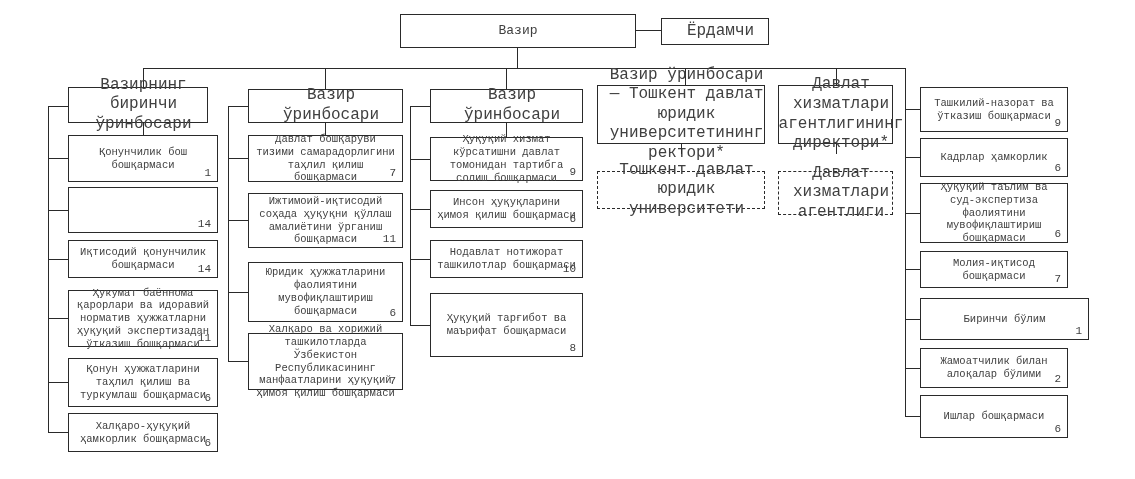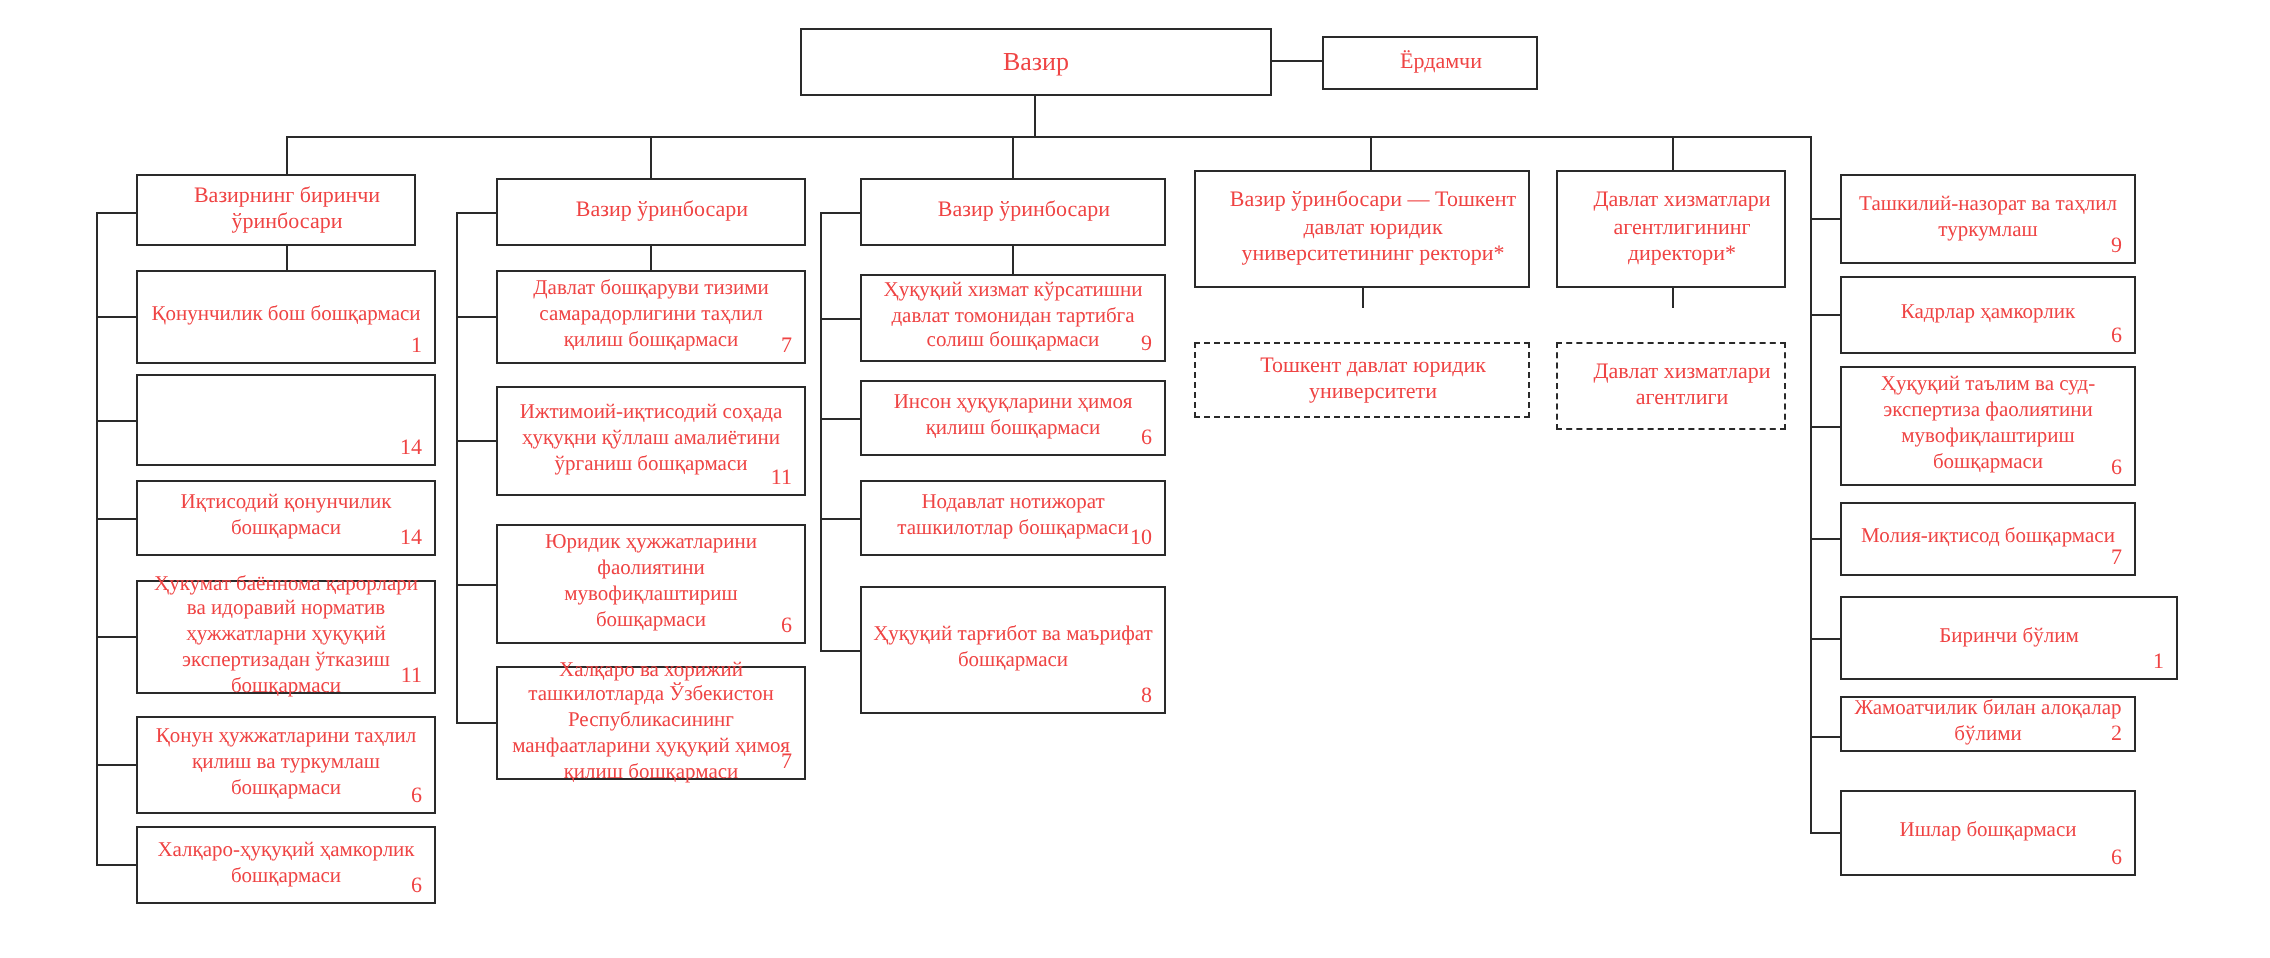--- a/index.html
+++ b/index.html
@@ -1,32 +1,32 @@
 <!DOCTYPE html>
 <html><head>
 <meta charset="utf-8">
 <style>
   html,body { margin:0; padding:0; background:#ffffff; }
   .canvas {
     position:relative; width:1135px; height:479px; background:#ffffff;
-    font-family:Liberation Serif, serif; color:#ef4444;
+    font-family:Liberation Mono, monospace; color:#404040;
     overflow:hidden;
   }
   .box {
     position:absolute; box-sizing:border-box;
     border:1px solid #2a2a2a; background:#ffffff;
     display:flex; align-items:center; justify-content:center;
     text-align:center; padding:2px 5px;
     font-size:10.5px; line-height:1.22;
   }
   .box.dashed { border-style:dashed;margin-top:17px; }
   .box .t { display:block; }
   .box .num { position:absolute; right:6px; bottom:1px; font-size:11px; }
   .lg  { font-size:13px; }
-  .md  { font-size:11px;padding-left:16px; }
+  .md  { font-size:16px;padding-left:16px; }
   .hl, .vl { position:absolute; background:#2a2a2a; }
   .hl { height:1px; }
   .vl { width:1px; }
 </style>
 </head>
 <body>
 
 <div class="canvas">
 
   <div class="box lg" style="left:400px;top:14px;width:236px;height:34px">
@@ -157,40 +157,40 @@
   <div class="vl" style="left:905px;top:68px;height:348px"></div>
   <div class="hl" style="left:905px;top:109px;width:15px"></div>
   <div class="hl" style="left:905px;top:157px;width:15px"></div>
   <div class="hl" style="left:905px;top:213px;width:15px"></div>
   <div class="hl" style="left:905px;top:269px;width:15px"></div>
   <div class="hl" style="left:905px;top:319px;width:15px"></div>
   <div class="hl" style="left:905px;top:368px;width:15px"></div>
   <div class="hl" style="left:905px;top:416px;width:15px"></div>
 
   <div class="box" style="left:920px;top:87px;width:148px;height:45px">
-    <span class="t">Ташкилий-назорат ва таҳлил туркумлаш</span>
+    <span class="t">Ташкилий-назорат ва ўтказиш бошқармаси</span>
     <span class="num">9</span>
   </div>
   <div class="box" style="left:920px;top:138px;width:148px;height:39px">
     <span class="t">Кадрлар ҳамкорлик</span>
     <span class="num">6</span>
   </div>
   <div class="box" style="left:920px;top:183px;width:148px;height:60px">
     <span class="t">Ҳуқуқий таълим ва суд-экспертиза фаолиятини мувофиқлаштириш бошқармаси</span>
     <span class="num">6</span>
   </div>
   <div class="box" style="left:920px;top:251px;width:148px;height:37px">
     <span class="t">Молия-иқтисод бошқармаси</span>
     <span class="num">7</span>
   </div>
   <div class="box" style="left:920px;top:298px;width:169px;height:42px">
     <span class="t">Биринчи бўлим</span>
     <span class="num">1</span>
   </div>
-  <div class="box" style="left:920px;top:348px;width:148px;height:28px">
+  <div class="box" style="left:920px;top:348px;width:148px;height:40px">
     <span class="t">Жамоатчилик билан алоқалар бўлими</span>
     <span class="num">2</span>
   </div>
   <div class="box" style="left:920px;top:395px;width:148px;height:43px">
     <span class="t">Ишлар бошқармаси</span>
     <span class="num">6</span>
   </div>
 
 </div>
 

